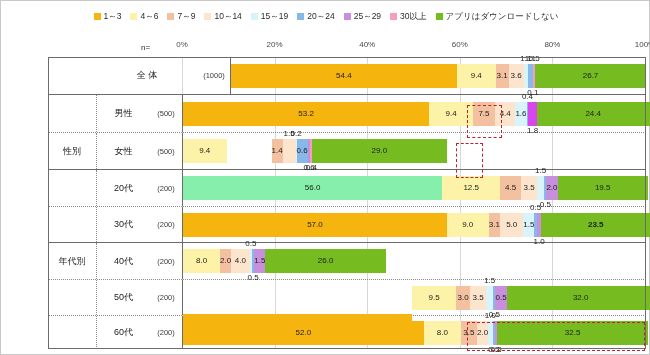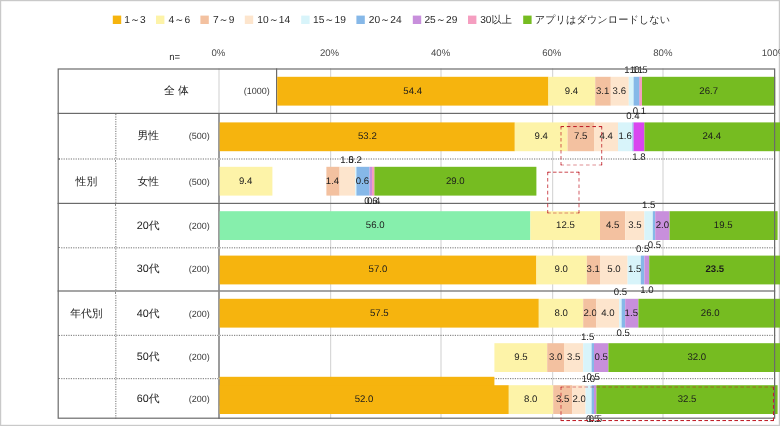--- a/index.html
+++ b/index.html
@@ -344,23 +344,20 @@
             </div>
           </div>
         </div>
       </div>
       <div class="row border-bot-dotted" style="top: 186px; height: 37px;">
         <div class="cat-cell">年代別</div>
         <div class="sub-cell vdot">40代</div>
         <div class="n-cell">(200)</div>
         <div class="bar-cell vline-left">
           <div class="bar-track">
-            <div class="seg" style="flex: 0 0 57.5%; background: rgb(246, 180, 14);">
-              <span class="seg-label">57.5</span>
-            </div>
             <div class="seg" style="flex: 0 0 8%; background: rgb(253, 243, 168);">
               <span class="seg-label">8.0</span>
             </div>
             <div class="seg" style="flex: 0 0 2%; background: rgb(243, 193, 160);">
               <span class="seg-label">2.0</span>
             </div>
             <div class="seg" style="flex: 0 0 4%; background: rgb(253, 229, 205);">
               <span class="seg-label">4.0</span>
             </div>
             <div class="seg" style="flex: 0 0 0.5%; background: rgb(216, 244, 250);">

